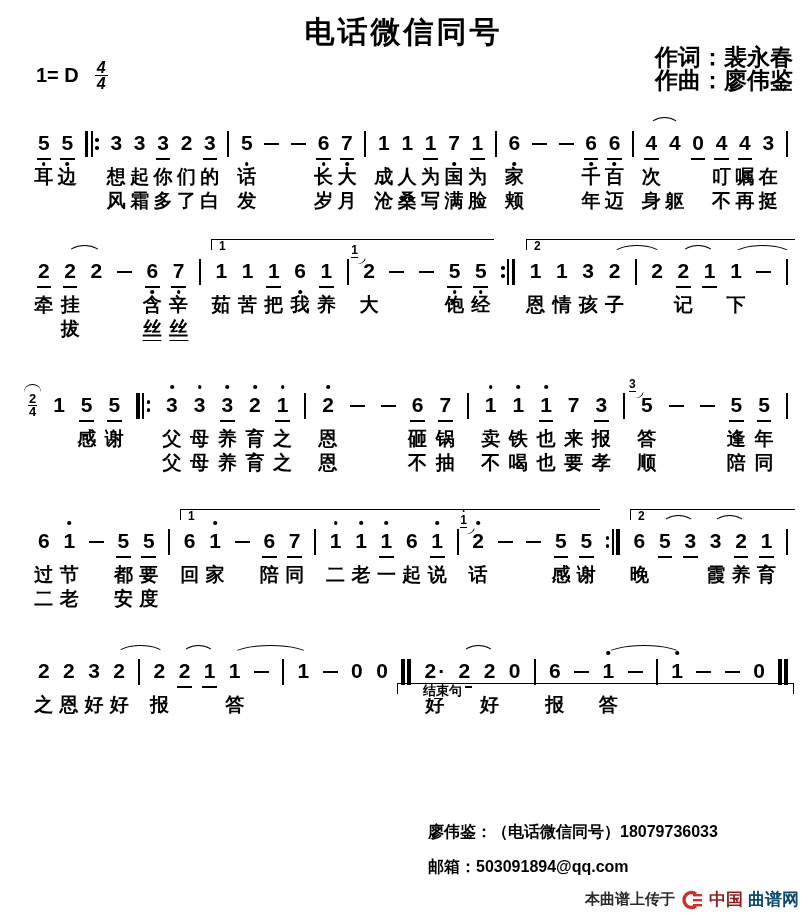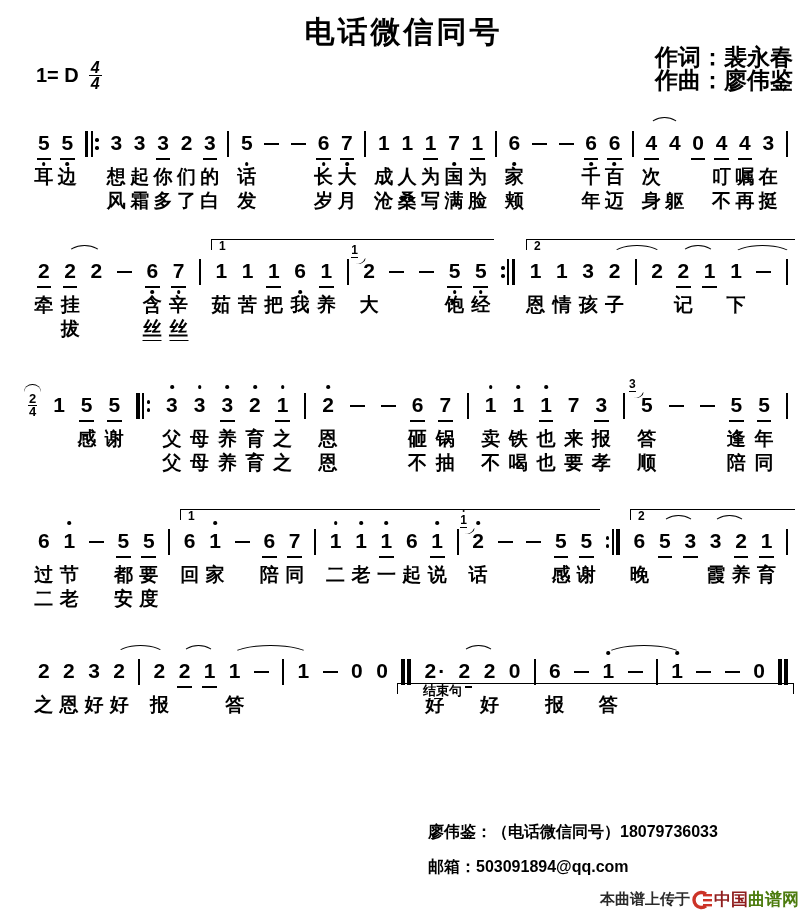--- a/index.html
+++ b/index.html
@@ -1,21 +1,21 @@
 <!DOCTYPE html>
 <html><head>
 <meta charset="utf-8">
 <style>
   html,body{margin:0;padding:0;background:#fff;}
   .page{position:relative;width:807px;height:920px;background:#fff;overflow:hidden;
         font-family:"Liberation Sans",sans-serif;color:#000;}
   .title{position:absolute;top:12px;left:0;right:0;text-align:center;
          font-size:30px;font-weight:bold;letter-spacing:3px;}
   .credits{position:absolute;right:14px;top:46px;font-size:23px;font-weight:600;line-height:23px;text-align:left;}
-  .keysig{position:absolute;left:36px;top:60px;display:flex;align-items:center;gap:10px;
+  .keysig{position:absolute;left:36px;top:60px;display:flex;align-items:center;gap:16px;
           font-size:20px;font-weight:bold;}
   .kfrac{display:flex;flex-direction:column;align-items:center;font-size:16px;line-height:15px;font-weight:bold;}
   .kfrac .fl{border-top:1.6px solid #000;padding:0 2px;}
 
   .sysrow{position:absolute;left:38px;width:750px;height:30px;display:flex;
           justify-content:space-between;align-items:flex-start;}
   .tok{position:relative;display:flex;align-items:flex-start;}
   .nd{position:relative;display:inline-block;font-size:21px;line-height:26px;font-weight:bold;}
   .ul::after{content:"";position:absolute;left:-1.5px;right:-1.5px;bottom:-3.5px;height:1.8px;background:#000;}
   .odot{position:absolute;left:50%;transform:translateX(-50%);width:3.6px;height:3.6px;
@@ -48,21 +48,21 @@
   .endbracket{position:absolute;top:-19px;height:10px;border-top:1.6px solid #000;
        border-left:1.6px solid #000;border-right:1.6px solid #000;margin-top:44px;}
   .endbracket span{position:absolute;left:22px;top:0;font-size:13px;font-weight:bold;line-height:14px;
        background:#fff;padding:0 3px;}
   .tsfrac{display:flex;flex-direction:column;align-items:center;font-size:13px;line-height:12px;
        font-weight:bold;margin-top:1px;position:relative;}
   .tsfrac .fl{border-top:1.3px solid #000;padding:0 1px;}
   .tsarc::before{content:"";position:absolute;top:-9px;left:-4px;right:-4px;height:8px;
        border-top:1.6px solid #000;border-radius:55% 55% 0 0/100% 100% 0 0;}
   .contact{position:absolute;left:428px;top:814px;font-size:16px;font-weight:bold;line-height:35px;}
-  .watermark{position:absolute;right:8px;top:888px;display:flex;align-items:center;}
+  .watermark{position:absolute;right:8px;top:888px;display:flex;align-items:center;gap:5px;}
   .wm-prefix{font-size:15px;font-weight:bold;color:#2b2b2b;}
   .wm-bold{font-size:17px;font-weight:bold;}
   .wm-light{font-size:17px;font-weight:600;}
 </style>
 </head>
 <body>
 
 <div class="page">
   <div class="title">电话微信同号</div>
 
@@ -806,15 +806,15 @@
 
   <div class="watermark">
     <span class="wm-prefix">本曲谱上传于</span>
     <svg width="24" height="20" viewBox="0 0 24 20">
       <path class="logo-c" d="M16 4 A7.5 7.5 0 1 0 16 16" fill="none" stroke-width="3.4" stroke="#cc3327"></path>
       <rect class="logo-l" x="13" y="4" width="9" height="2.4" fill="#cc3327"></rect>
       <rect class="logo-l" x="13" y="9" width="9" height="2.4" fill="#cc3327"></rect>
       <rect class="logo-l" x="13" y="14" width="9" height="2.4" fill="#cc3327"></rect>
     </svg>
     <span class="wm-bold" style="color: rgb(143, 29, 29);">中国</span>
-    <span class="wm-light" style="color: #4d7c0f;">曲谱网</span>
+    <span class="wm-light" style="color: #0c4a6e;">曲谱网</span>
   </div>
 </div>
 
 </body></html>

